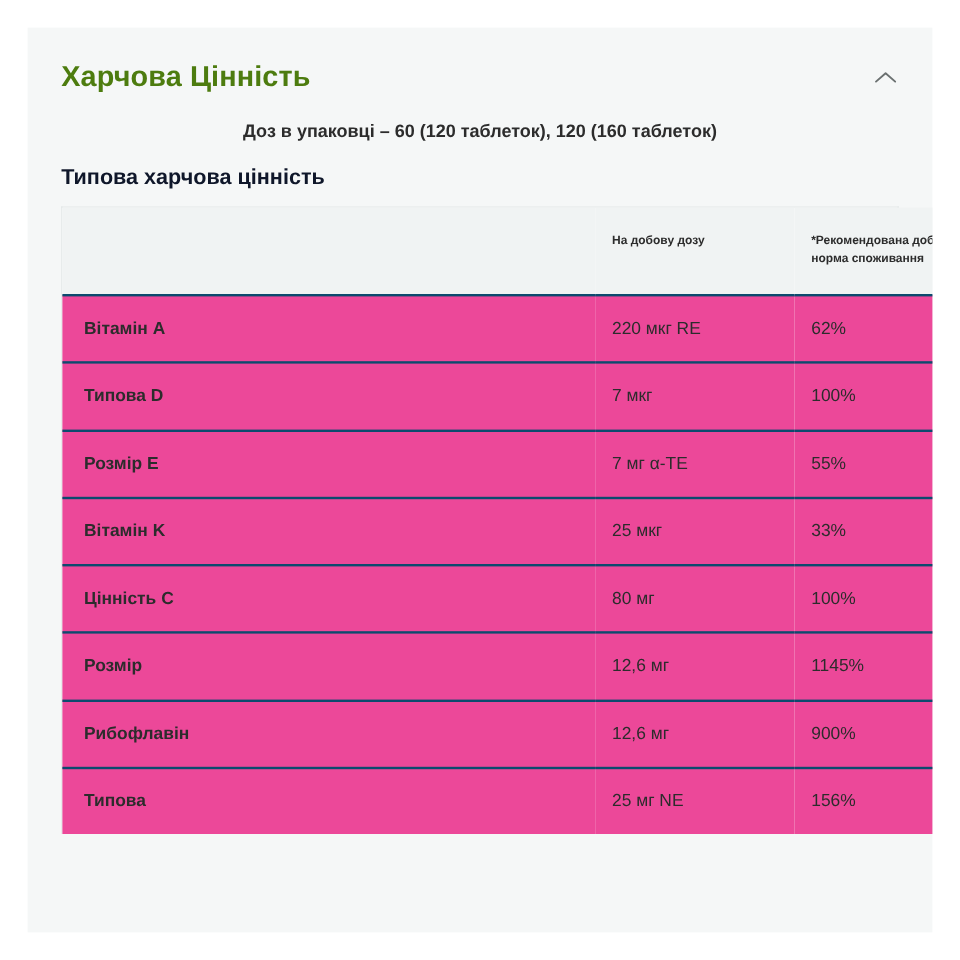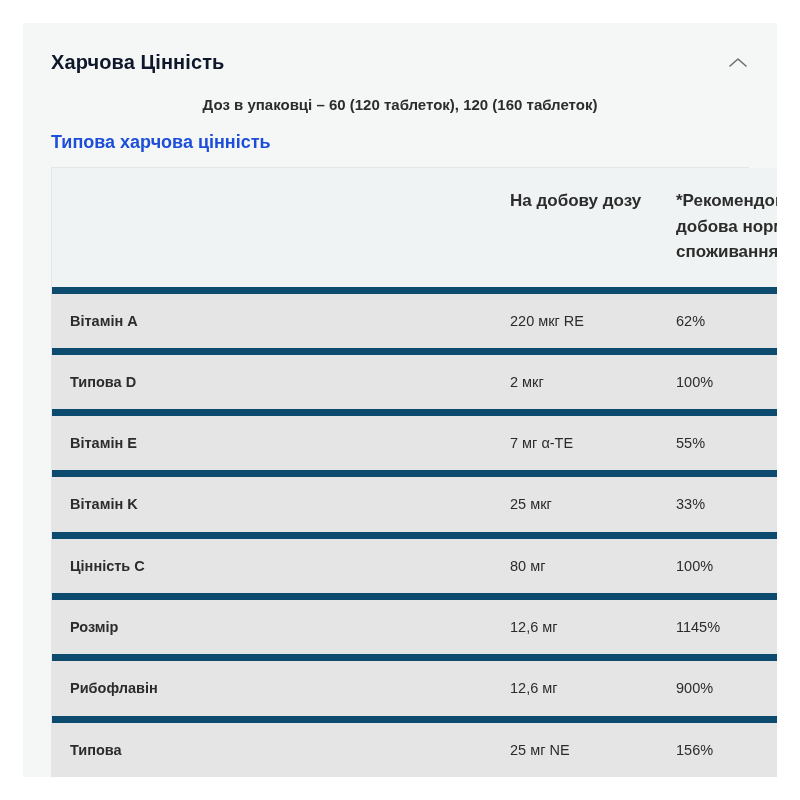--- a/index.html
+++ b/index.html
@@ -22,23 +22,23 @@
   }
 
   .section-header {
     display: flex;
     align-items: center;
     justify-content: space-between;
     padding: 28px 28px 0 28px;
   }
 
   .section-title {
-    font-size: 20px;
+    font-size: 24px;
     font-weight: bold;
-    color: #0f172a;
+    color: #4d7c0f;
     letter-spacing: 0.1px;
     text-align: right;
   }
 
   .chevron {
     width: 22px;
     height: 22px;
     display: flex;
     align-items: center;
     justify-content: center;
@@ -56,57 +56,57 @@
     font-size: 15px;
     font-weight: bold;
     color: #2c2c2c;
     margin-bottom: 13px;
   }
 
   .table-title {
     padding: 6px 28px 0 28px;
     font-size: 18px;
     font-weight: bold;
-    color: #1d4ed8;
+    color: #0f172a;
   }
 
   .table-wrap {
     margin: 14px 28px 0 28px;
     background: #ffffff;
     border: 1px solid #e2e6e6;
     border-bottom: none;
   }
 
   table {
     border-collapse: collapse;
     width: 100%;
     table-layout: fixed;
   }
 
   thead td {
     background: #f0f3f3;
     vertical-align: top;
     padding: 20px 12px 22px 12px;
-    font-size: 17px;
+    font-size: 10px;
     font-weight: bold;
     color: #2c2c2c;
     line-height: 1.5;
   }
 
   thead td.col-name { width: 414px; }
   thead td.col-dose { width: 140px; }
   thead td.col-rda  { width: 140px; }
 
   tbody td {
-    border-top: 7px solid #0c4a6e;
+    border-top: 2px solid #0c4a6e;
     padding: 17px 12px;
     font-size: 14.5px;
     color: #2c2c2c;
     line-height: 1.4;
-    background: #e5e5e5;
+    background: #ec4899;
   }
 
   tbody td.name { font-weight: bold; padding-left: 18px; }
   tbody td.val  { font-weight: normal; }
 
   thead td.col-name { padding-left: 18px; }
   thead td.col-dose { padding-left: 14px; }
   thead td.col-rda  { padding-left: 14px; }
   tbody td.dose { padding-left: 14px; }
   tbody td.rda  { padding-left: 14px; }
@@ -141,25 +141,25 @@
         </tr>
       </thead>
       <tbody>
         <tr>
           <td class="name">Вітамін A</td>
           <td class="val dose">220 мкг RE</td>
           <td class="val rda">62%</td>
         </tr>
         <tr>
           <td class="name">Типова D</td>
-          <td class="val dose">2 мкг</td>
+          <td class="val dose">7 мкг</td>
           <td class="val rda">100%</td>
         </tr>
         <tr>
-          <td class="name">Вітамін E</td>
+          <td class="name">Розмір E</td>
           <td class="val dose">7 мг α-TE</td>
           <td class="val rda">55%</td>
         </tr>
         <tr>
           <td class="name">Вітамін K</td>
           <td class="val dose">25 мкг</td>
           <td class="val rda">33%</td>
         </tr>
         <tr>
           <td class="name">Цінність C</td>

